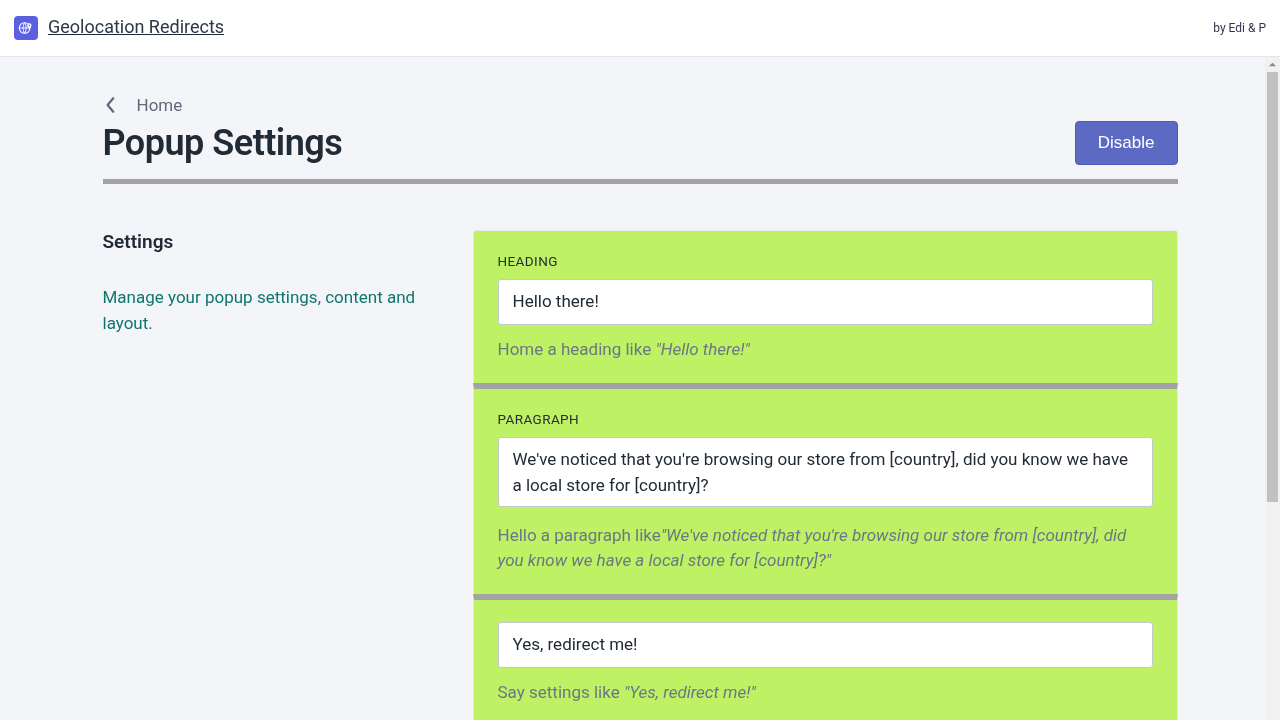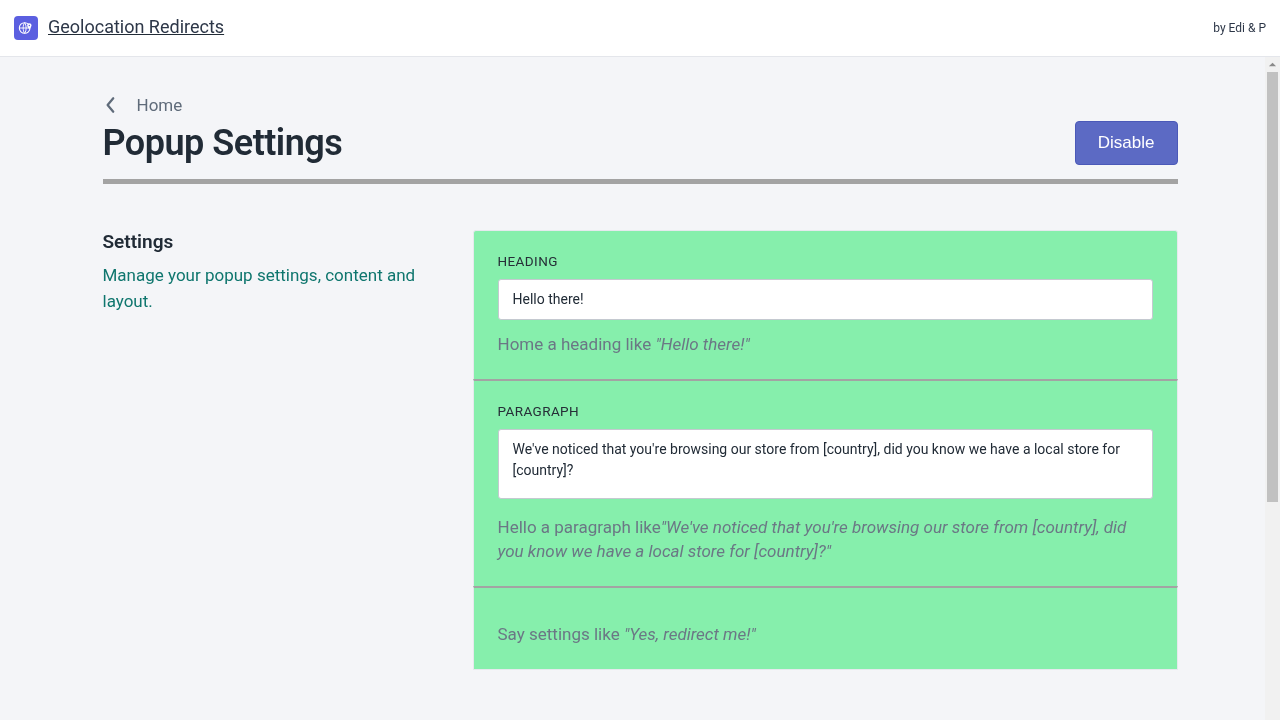--- a/index.html
+++ b/index.html
@@ -135,59 +135,59 @@
     display: flex;
     gap: 30px;
   }
   .sidebar {
     flex: 0 0 340px;
   }
   .sidebar-title {
     font-size: 19px;
     font-weight: 600;
     color: #212b36;
-    margin-bottom: 10px;
+    margin-bottom: 32px;
   }
   .sidebar-desc {
     font-size: 17px;
     line-height: 1.5;
     color: #0f766e;
   }
 
   .cards {
     flex: 1;
     display: flex;
     flex-direction: column;
   }
   .card {
-    background: #86efac;
+    background: #bef264;
     border: 1px solid #e6e9ee;
     border-radius: 3px;
     padding: 22px 24px 22px 24px;
   }
   .card + .card {
-    border-top: 2px solid #a3a3a3;
+    border-top: 6px solid #a3a3a3;
     border-radius: 0;
     margin-top: -1px;
   }
   .card:first-child { border-radius: 3px 3px 0 0; }
 
   .field-label {
     font-size: 13.5px;
     letter-spacing: 0.4px;
     font-weight: 400;
     color: #262e37;
     text-transform: uppercase;
     margin-bottom: 10px;
   }
   .text-input {
     width: 100%;
     border: 1px solid #c4c9d0;
     border-radius: 3px;
-    font-size: 14px;
+    font-size: 17px;
     padding: 9px 14px;
     color: #212b36;
     font-family: inherit;
     line-height: 1.5;
   }
   textarea.text-input {
     resize: none;
     height: 70px;
   }
   .help-text {
@@ -252,20 +252,21 @@
 
           <div class="card">
             <div class="field-label">PARAGRAPH</div>
             <textarea class="text-input" style="">We've noticed that you're browsing our store from [country], did you know we have a local store for [country]?</textarea>
             <div class="help-text">
               <span>Hello a paragraph like</span><i>"We've noticed that you're browsing our store from [country], did you know we have a local store for [country]?"</i>
             </div>
           </div>
 
           <div class="card">
+            <input type="text" class="text-input" value="Yes, redirect me!" style="">
             <div class="help-text">
               <span>Say settings like </span><i>"Yes, redirect me!"</i>
             </div>
           </div>
 
         </div>
       </div>
 
     </div>
   </div>

